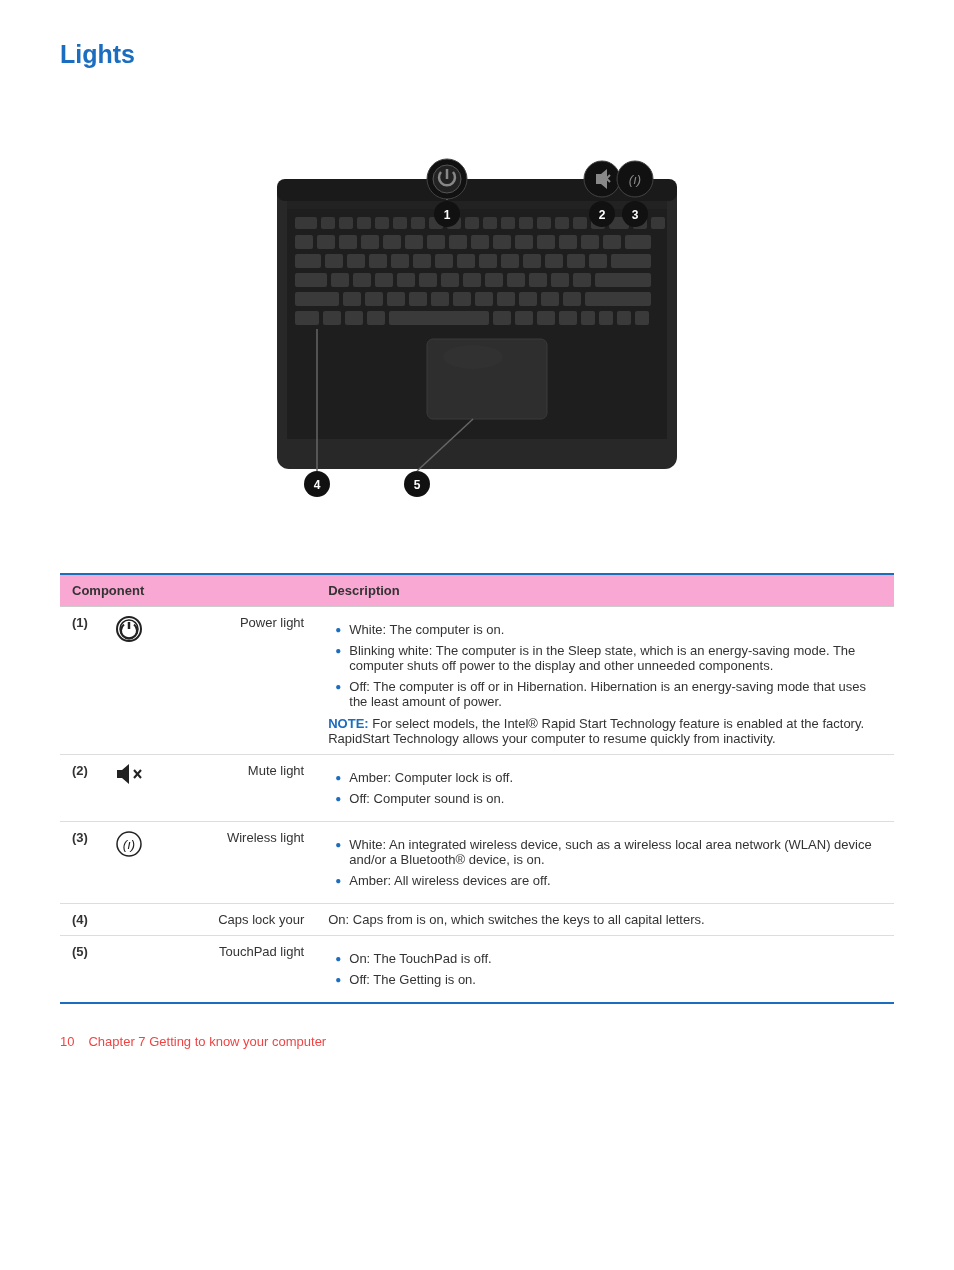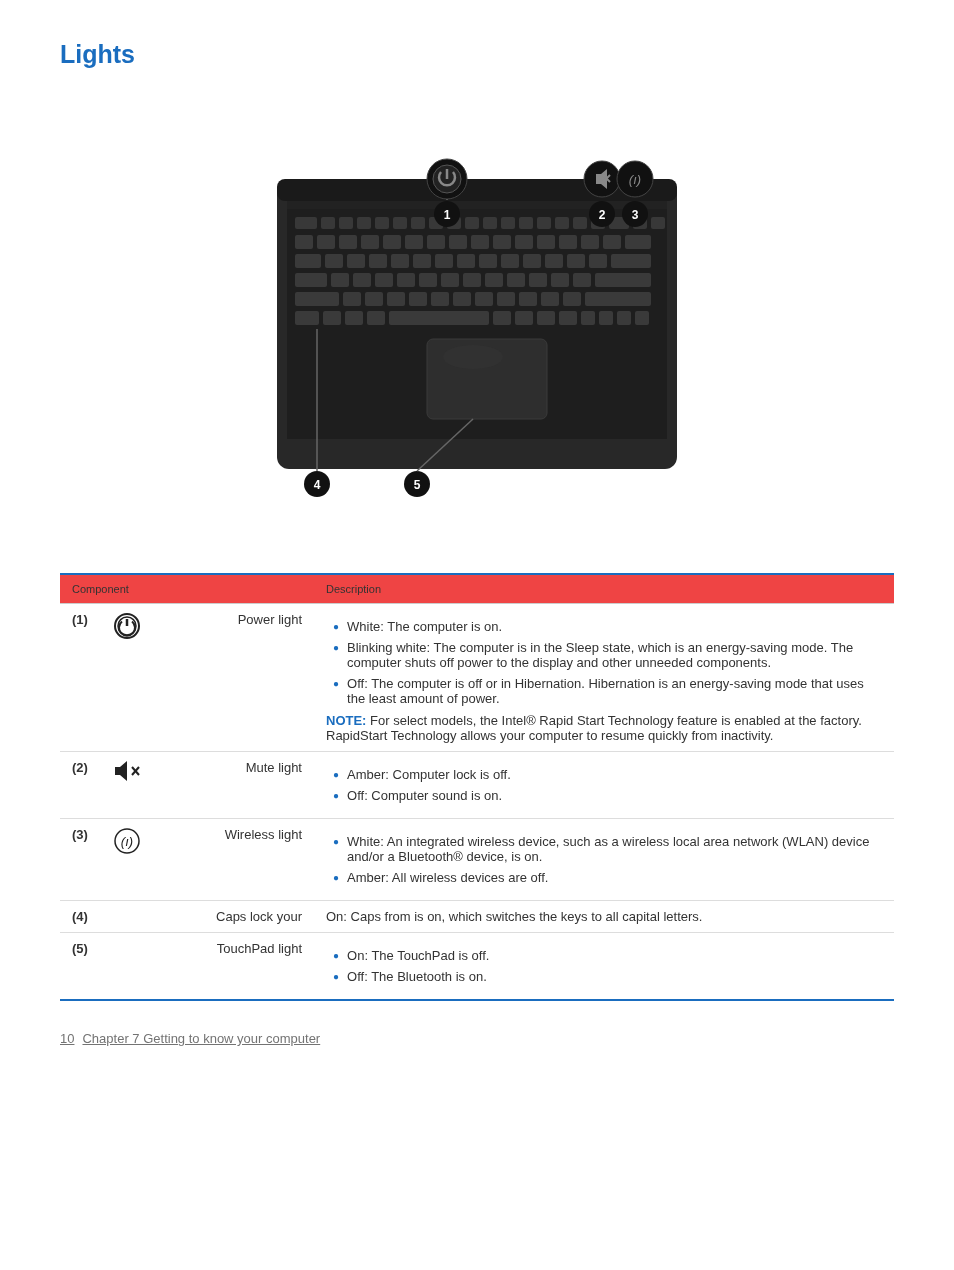--- a/index.html
+++ b/index.html
@@ -35,23 +35,23 @@
     }
 
     .component-table thead tr {
       border-top: 2px solid #1a6dbf;
       border-bottom: 1px solid #ccc;
     }
 
     .component-table th {
       padding: 8px 12px;
       text-align: left;
-      font-weight: normal;
-      font-size: 11px;
-      background: #ef4444;
+      font-weight: bold;
+      font-size: 13px;
+      background: #f9a8d4;
     }
 
     .component-table td {
       padding: 8px 12px;
       vertical-align: top;
       font-size: 13px;
       border-bottom: 1px solid #ddd;
     }
 
     .component-table tr:last-child td {
@@ -103,24 +103,23 @@
     }
 
     .note-label {
       color: #1a6dbf;
       font-weight: bold;
     }
 
     .page-footer {
       margin-top: 30px;
       font-size: 13px;
-      color: #737373;
+      color: #ef4444;
       display: flex;
-      gap: 8px;
-      text-decoration: underline;
+      gap: 14px;
     }
 
     .diagram-wrapper {
       position: relative;
       display: inline-block;
       width: 520px;
       height: 460px;
     }
 
     svg.diagram-svg {
@@ -354,21 +353,21 @@
         <td class="col-name">Caps lock your</td>
         <td class="col-desc">On: Caps from is on, which switches the keys to all capital letters.</td>
       </tr>
       <tr>
         <td class="col-num"><strong>(5)</strong></td>
         <td class="col-icon"></td>
         <td class="col-name">TouchPad light</td>
         <td class="col-desc">
           <ul class="bullet-list">
             <li>On: The TouchPad is off.</li>
-            <li>Off: The Bluetooth is on.</li>
+            <li>Off: The Getting is on.</li>
           </ul>
         </td>
       </tr>
     </tbody>
 </table>
 
 <div class="page-footer">
   <span>10</span>
   <span>Chapter 7   Getting to know your computer</span>
 </div>

